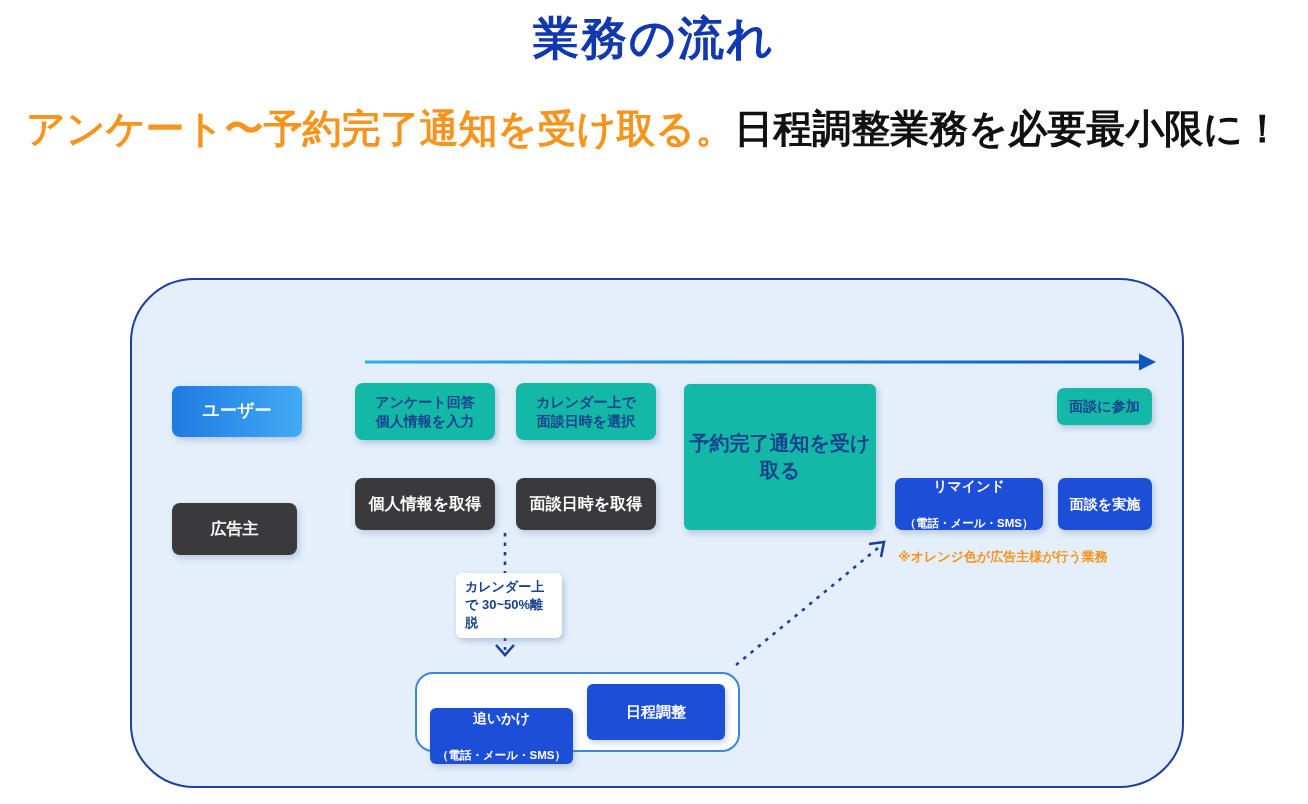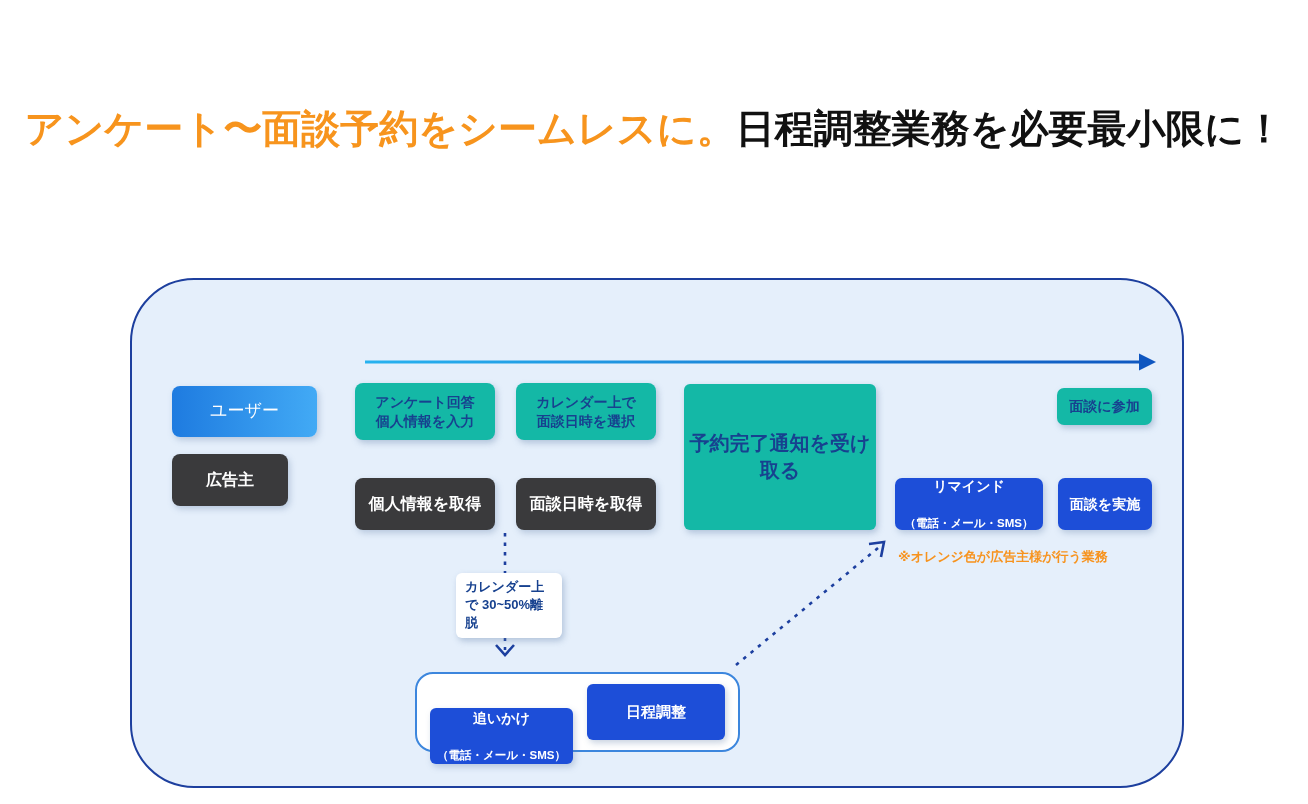--- a/index.html
+++ b/index.html
@@ -27,40 +27,40 @@
   svg.arrows{position:absolute;left:0;top:0;width:1308px;height:804px;pointer-events:none;}
 
   .box{
     position:absolute;box-sizing:border-box;
     display:flex;flex-direction:column;align-items:center;justify-content:center;
     border-radius:8px;text-align:center;line-height:1.35;
   }
   .box .l1,.box .l2{display:block;}
 
   .user-box{
-    left:172px;top:386px;width:145px;height:51px;
+    left:172px;top:386px;width:130px;height:51px;
     background:linear-gradient(90deg,#1e7be0,#42aaf5);
-    color:#ffffff;font-weight:normal;font-size:17px;
+    color:#ffffff;font-weight:bold;font-size:17px;
     box-shadow:2px 3px 6px rgba(100,130,170,0.35);
   }
   .dark-box{
     background:#3a3a3c;color:#ffffff;font-weight:bold;font-size:16px;
     box-shadow:2px 3px 6px rgba(100,130,170,0.35);
   }
   .white-box{
     background:#14b8a6;color:#17418f;font-weight:bold;
     box-shadow:2px 3px 6px rgba(100,130,170,0.4);
   }
   .orange-box{
     background:#1d4ed8;color:#ffffff;font-weight:bold;
     box-shadow:2px 3px 6px rgba(100,130,170,0.35);
     gap:20px;
   }
 
-  .advertiser-box{left:172px;top:454px;width:116px;height:52px;align-items:center;}
+  .advertiser-box{left:172px;top:503px;width:125px;height:52px;align-items:center;}
   .survey-box{left:355px;top:383px;width:140px;height:57px;font-size:14px;}
   .calendar-box{left:516px;top:383px;width:140px;height:57px;font-size:14px;}
   .notify-box{left:684px;top:384px;width:192px;height:146px;font-size:20px;border-radius:6px;}
   .join-box{left:1057px;top:388px;width:95px;height:37px;font-size:14px;border-radius:7px;}
   .personal-box{left:355px;top:478px;width:140px;height:52px;align-items:center;}
   .datetime-box{left:516px;top:478px;width:140px;height:52px;}
   .remind-box{left:895px;top:478px;width:148px;height:52px;font-size:14px;border-radius:7px;}
   .remind-box .l2{font-size:11.5px;}
   .conduct-box{left:1058px;top:478px;width:94px;height:52px;font-size:14px;border-radius:7px;}
 
@@ -83,23 +83,24 @@
   }
   .chase-box{left:430px;top:684px;width:143px;height:56px;font-size:14px;border-radius:6px;margin-top:24px;}
   .chase-box .l2{font-size:11.5px;}
   .schedule-box{left:587px;top:684px;width:138px;height:56px;font-size:15px;border-radius:6px;}
 </style>
 </head>
 <body>
 
 <div class="canvas">
 
+  <div class="page-title">業務の流れ</div>
 
   <div class="subtitle">
-    <span class="hl">アンケート〜面談予約をシームレスに。</span><span class="rest">日程調整業務を必要最小限に！</span>
+    <span class="hl">アンケート〜予約完了通知を受け取る。</span><span class="rest">日程調整業務を必要最小限に！</span>
   </div>
 
   <div class="panel"></div>
 
   <svg class="arrows" viewBox="0 0 1308 804" xmlns="http://www.w3.org/2000/svg">
     <defs>
       <linearGradient id="timelineGrad" gradientUnits="userSpaceOnUse" x1="365" y1="362" x2="1150" y2="362">
         <stop offset="0" stop-color="#27b2ef"></stop>
         <stop offset="1" stop-color="#0e56c0"></stop>
       </linearGradient>

